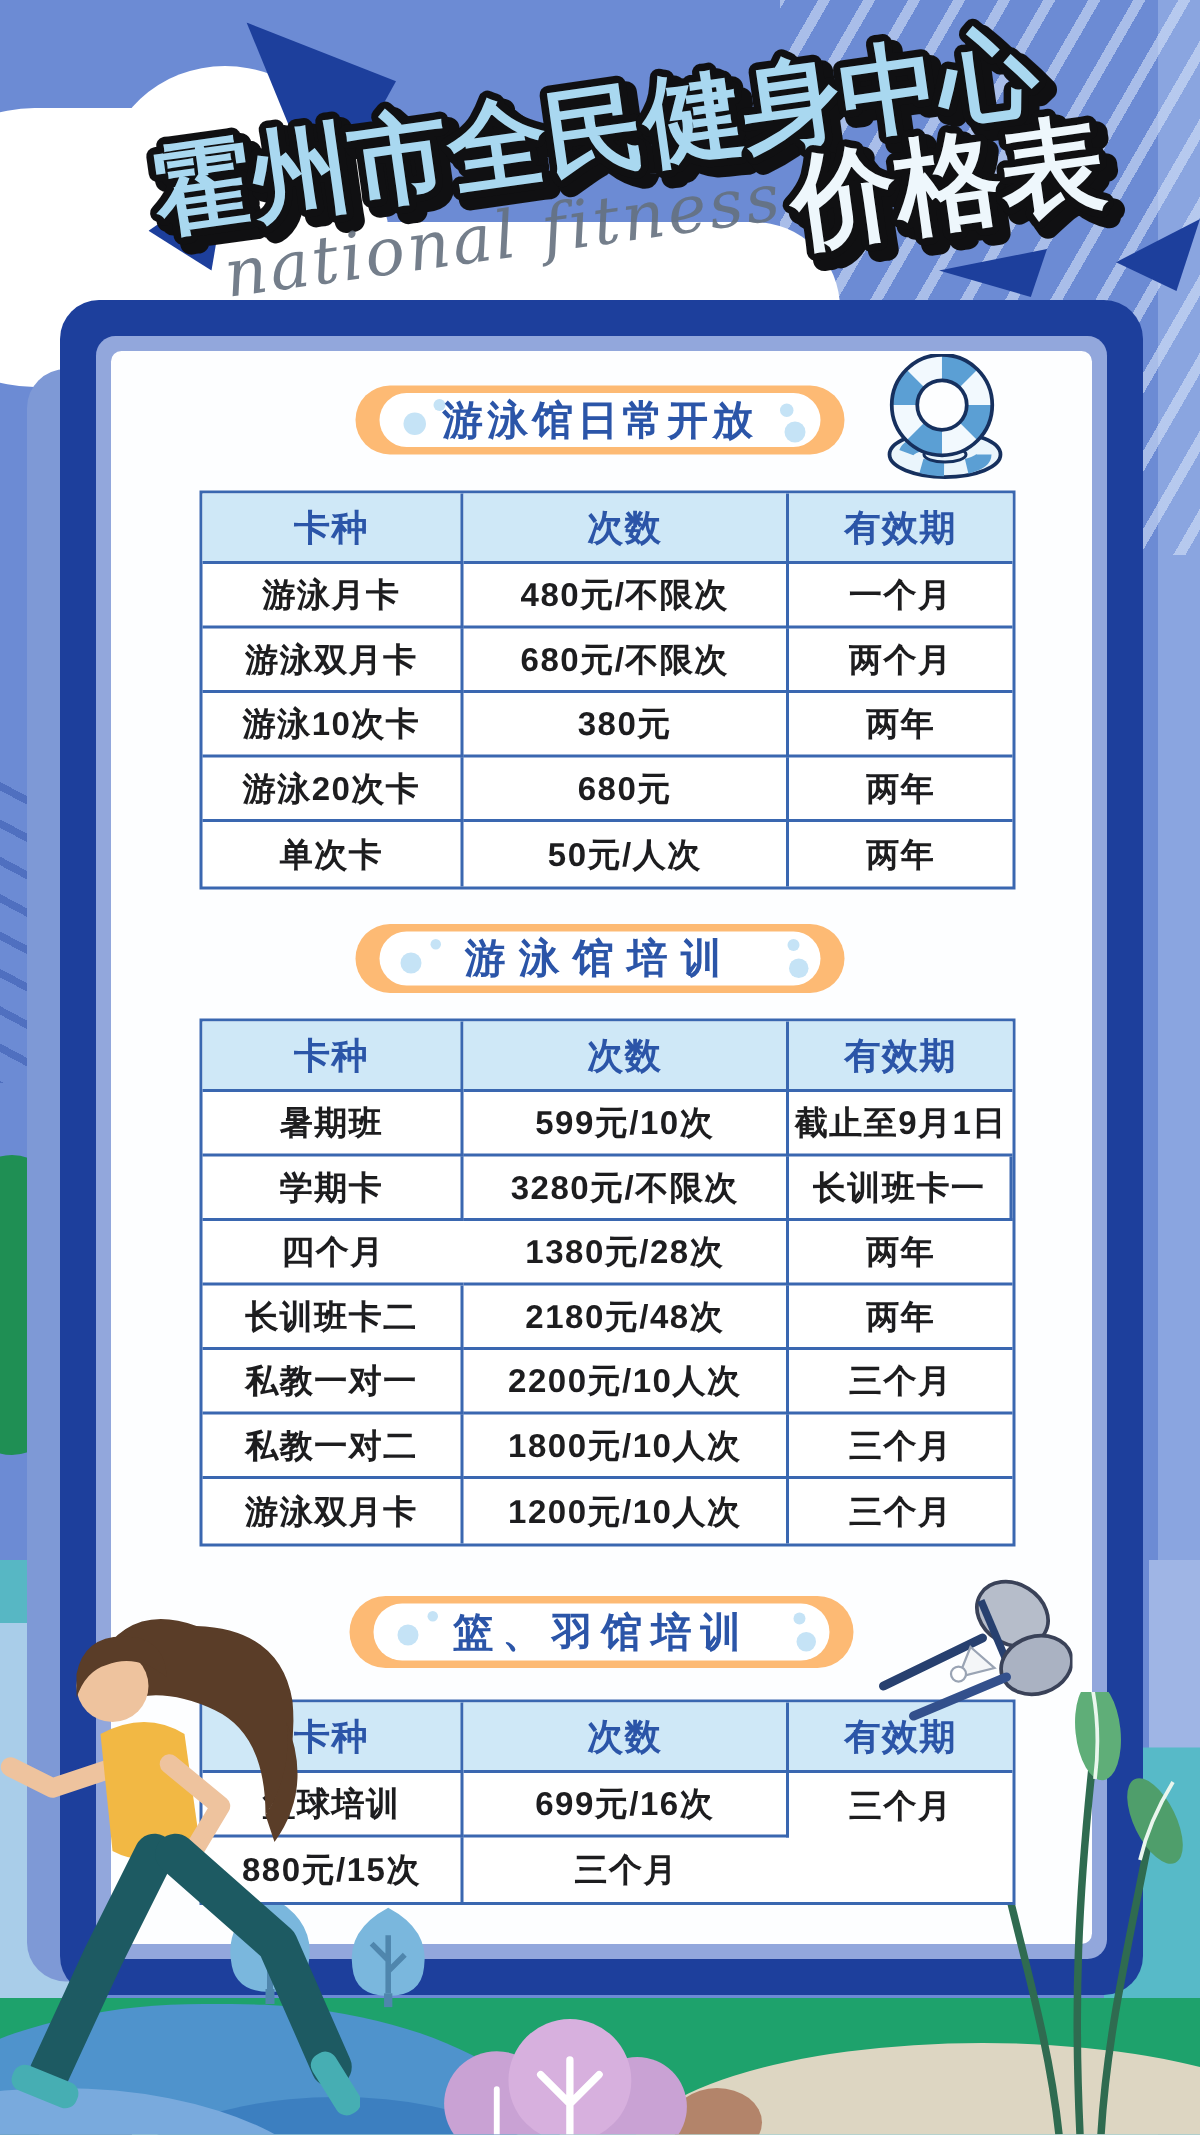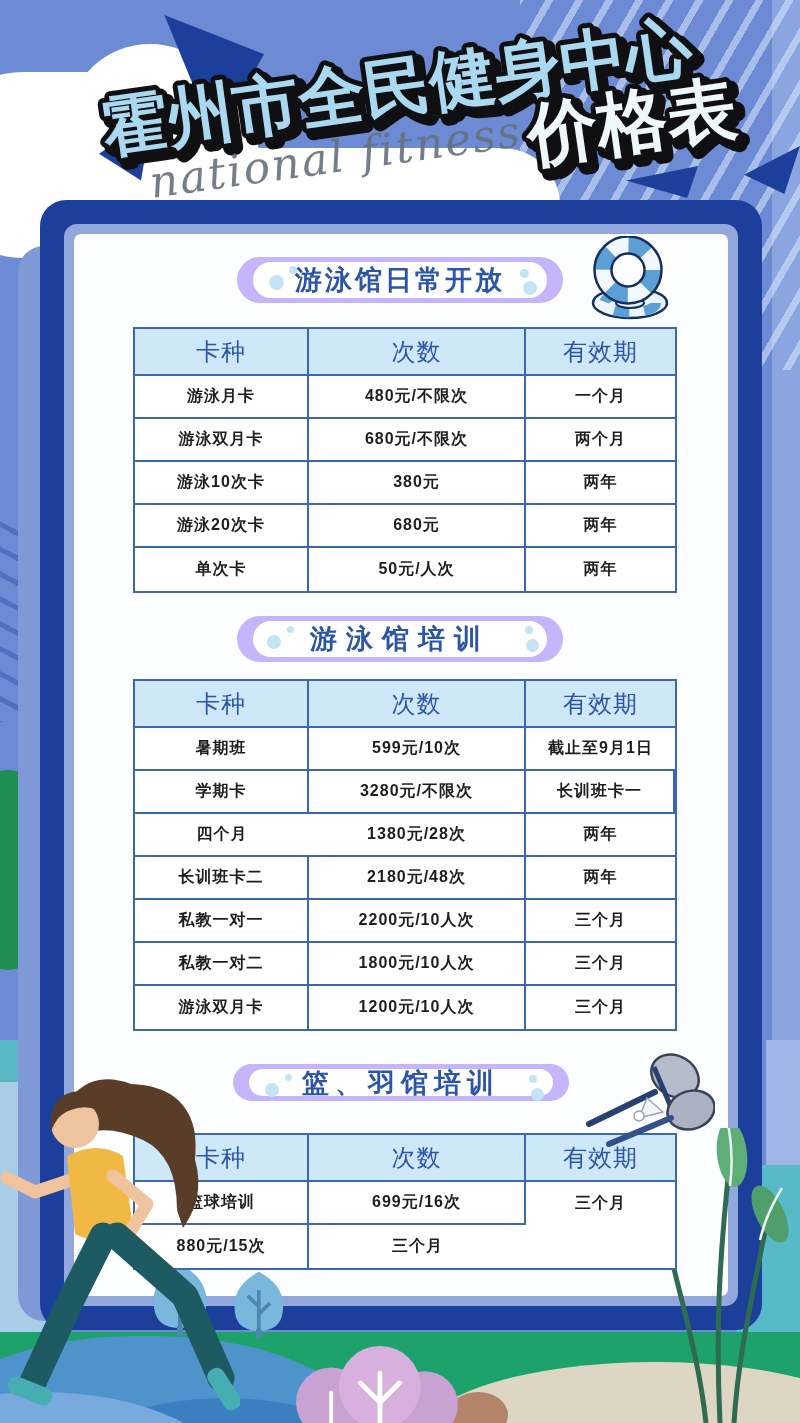--- a/index.html
+++ b/index.html
@@ -36,33 +36,33 @@
   .navy-bl{left:-34px;top:1374px;width:122px;height:100px;background:#1d3f9c;border-radius:50%;z-index:13;}
   .obush{left:448px;top:1392px;width:60px;height:46px;background:#b3846a;border-radius:50%;z-index:12;}
 
   
   .panel-shadow{left:18px;top:246px;width:710px;height:1075px;background:#7e99d6;border-radius:26px;z-index:8;}
   .panel{left:40px;top:200px;width:722px;height:1130px;background:#1d3f9c;border-radius:26px;z-index:10;padding:24px;}
   .panel-mid{width:100%;height:100%;background:#92a7dc;border-radius:13px;padding:10px;}
   .panel-white{width:100%;height:100%;background:#fdfeff;border-radius:7px;}
 
   
-  .pill{background:#c4b5fd;border-radius:40px;z-index:22;}
+  .pill{background:#fdba74;border-radius:40px;z-index:22;}
   .pill-inner{position:absolute;inset:5px 16px;background:#ffffff;border-radius:30px;}
   .pill-text{position:absolute;inset:0;display:flex;align-items:center;justify-content:center;
              color:#2b55a8;font-size:27px;font-weight:700;letter-spacing:3px;}
   .sp2 .pill-text{letter-spacing:9px;text-align:center;}
   .sp3 .pill-text{letter-spacing:6px;}
   .bub{position:absolute;border-radius:50%;background:#c5e3f6;}
 
   
   .ptable{position:absolute;display:grid;grid-template-columns:174px 217px 149px;
           background:#ffffff;border:2px solid #3a67b0;z-index:22;}
-  .ptable .th{height:47px;background:#cfe8f7;color:#2b55a8;font-weight:400;font-size:24px;}
-  .ptable .td{height:43px;color:#1d1d1f;font-weight:600;font-size:16px;}
+  .ptable .th{height:47px;background:#cfe8f7;color:#2b55a8;font-weight:700;font-size:24px;}
+  .ptable .td{height:43px;color:#1d1d1f;font-weight:600;font-size:22px;}
   .ptable .th,.ptable .td{display:flex;align-items:center;justify-content:center;
           border-right:2px solid #3a67b0;border-bottom:2px solid #3a67b0;letter-spacing:1px;}
   .ptable .c2{border-right:none;}
   .ptable > :nth-last-child(-n+3){border-bottom:none;}
 
   
   .title-svg{left:0;top:0;z-index:30;pointer-events:none;}
   .t-shadow{font-family:"Liberation Sans",sans-serif;font-weight:700;
             fill:#101012;stroke:#101012;stroke-width:13px;stroke-linejoin:round;}
   .t-main,.t-sub{font-family:"Liberation Sans",sans-serif;font-weight:700;
@@ -177,21 +177,21 @@
       <div class="td c1">2200元/10人次</div>
       <div class="td c2">三个月</div>
       <div class="td c0">私教一对二</div>
       <div class="td c1">1800元/10人次</div>
       <div class="td c2">三个月</div>
       <div class="td c0">游泳双月卡</div>
       <div class="td c1">1200元/10人次</div>
       <div class="td c2">三个月</div>
     </div>
 
-  <div class="abs pill sp3" style="left:233px;top:1064px;width:336px;height:37px">
+  <div class="abs pill sp3" style="left:233px;top:1064px;width:336px;height:48px">
     <div class="pill-inner"></div>
     <span class="bub" style="left:32px;top:19px;width:14px;height:14px"></span>
     <span class="bub" style="left:52px;top:10px;width:7px;height:7px"></span>
     <span class="bub" style="right:32px;top:11px;width:8px;height:8px"></span>
     <span class="bub" style="right:25px;top:24px;width:13px;height:13px"></span>
     <span class="pill-text">篮、羽馆培训</span>
   </div>
 
   <svg class="abs icon-svg" style="left:575px;top:1048px" width="140" height="100" viewBox="0 0 140 100">
     <g transform="rotate(32 100 28)">

